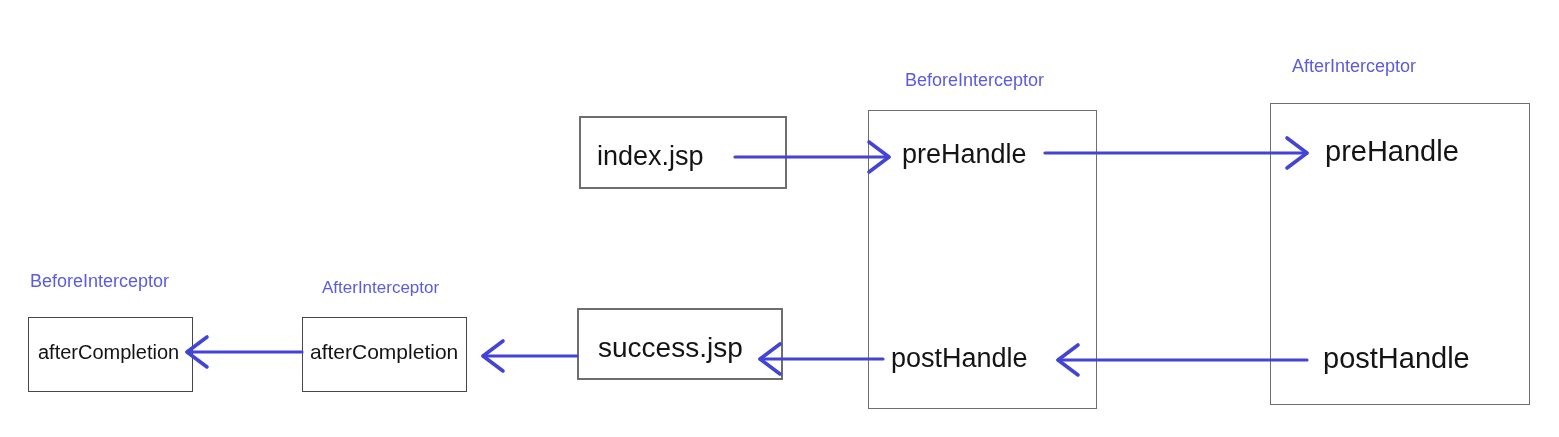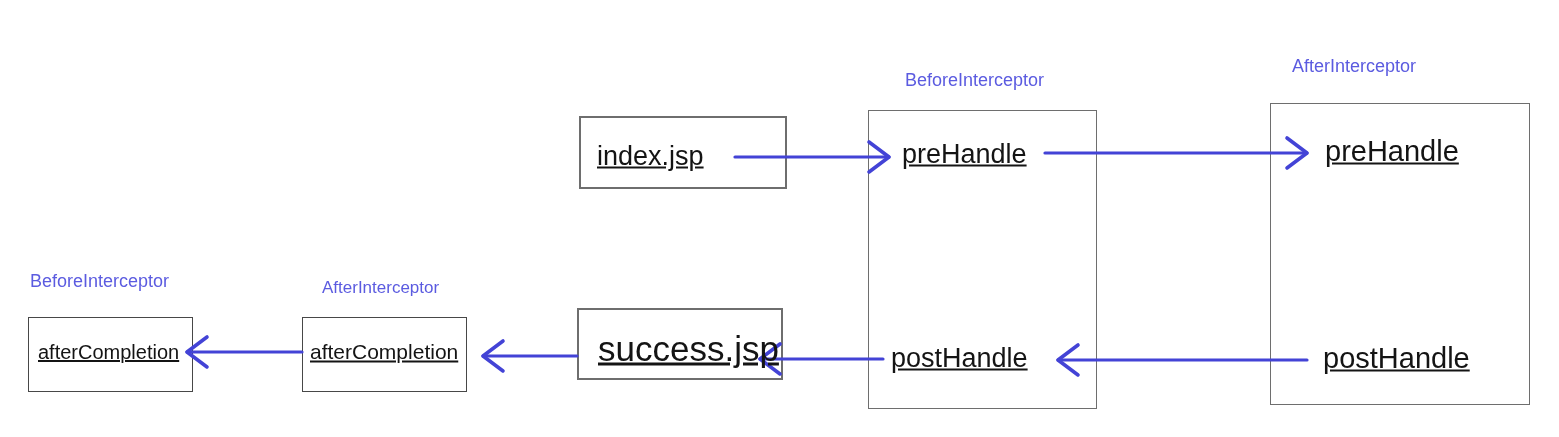--- a/index.html
+++ b/index.html
@@ -20,21 +20,20 @@
     background: #ffffff;
     box-sizing: border-box;
     border-style: solid;
   }
   .node-text {
     position: absolute;
     transform: translateY(-50%);
     white-space: nowrap;
     color: #141414;
     line-height: 1;
-    text-decoration: underline;
   }
   .group-label {
     position: absolute;
     white-space: nowrap;
     font-weight: 500;
     line-height: 1;
   }
   #arrow-layer {
     position: absolute;
     left: 0;
@@ -72,21 +71,21 @@
       <g>
         <line x1="577" y1="356" x2="483" y2="356" stroke="#4343d6" stroke-width="3.2" stroke-linecap="round"></line>
         <polyline points="503,341 483,356 503,371" fill="none" stroke="#4343d6" stroke-width="3.6" stroke-linecap="round" stroke-linejoin="round"></polyline>
       </g>
       <g>
         <line x1="302" y1="352" x2="187" y2="352" stroke="#4343d6" stroke-width="3.2" stroke-linecap="round"></line>
         <polyline points="207,337 187,352 207,367" fill="none" stroke="#4343d6" stroke-width="3.6" stroke-linecap="round" stroke-linejoin="round"></polyline>
       </g>
     </svg>
     <span class="node-text" style="left: 597px; top: 156px; font-size: 27px; color: rgb(20, 20, 20);">index.jsp</span>
-    <span class="node-text" style="left: 598px; top: 348px; font-size: 35px; color: rgb(20, 20, 20);">success.jsp</span>
+    <span class="node-text" style="left: 598px; top: 348px; font-size: 28px; color: rgb(20, 20, 20);">success.jsp</span>
     <span class="node-text" style="left: 902px; top: 154px; font-size: 27px; color: rgb(20, 20, 20);">preHandle</span>
     <span class="node-text" style="left: 891px; top: 358px; font-size: 27px; color: rgb(20, 20, 20);">postHandle</span>
     <span class="node-text" style="left: 1325px; top: 151px; font-size: 29px; color: rgb(20, 20, 20);">preHandle</span>
     <span class="node-text" style="left: 1323px; top: 358px; font-size: 29px; color: rgb(20, 20, 20);">postHandle</span>
     <span class="node-text" style="left: 38px; top: 352px; font-size: 20px; color: rgb(20, 20, 20);">afterCompletion</span>
     <span class="node-text" style="left: 310px; top: 351px; font-size: 21px; color: rgb(20, 20, 20);">afterCompletion</span>
     <span class="group-label" style="left: 905px; top: 71px; font-size: 18px; color: rgb(91, 91, 224);">BeforeInterceptor</span>
     <span class="group-label" style="left: 1292px; top: 57px; font-size: 18px; color: rgb(91, 91, 224);">AfterInterceptor</span>
     <span class="group-label" style="left: 30px; top: 272px; font-size: 18px; color: rgb(91, 91, 224);">BeforeInterceptor</span>
     <span class="group-label" style="left: 322px; top: 279px; font-size: 17px; color: rgb(91, 91, 224);">AfterInterceptor</span>

